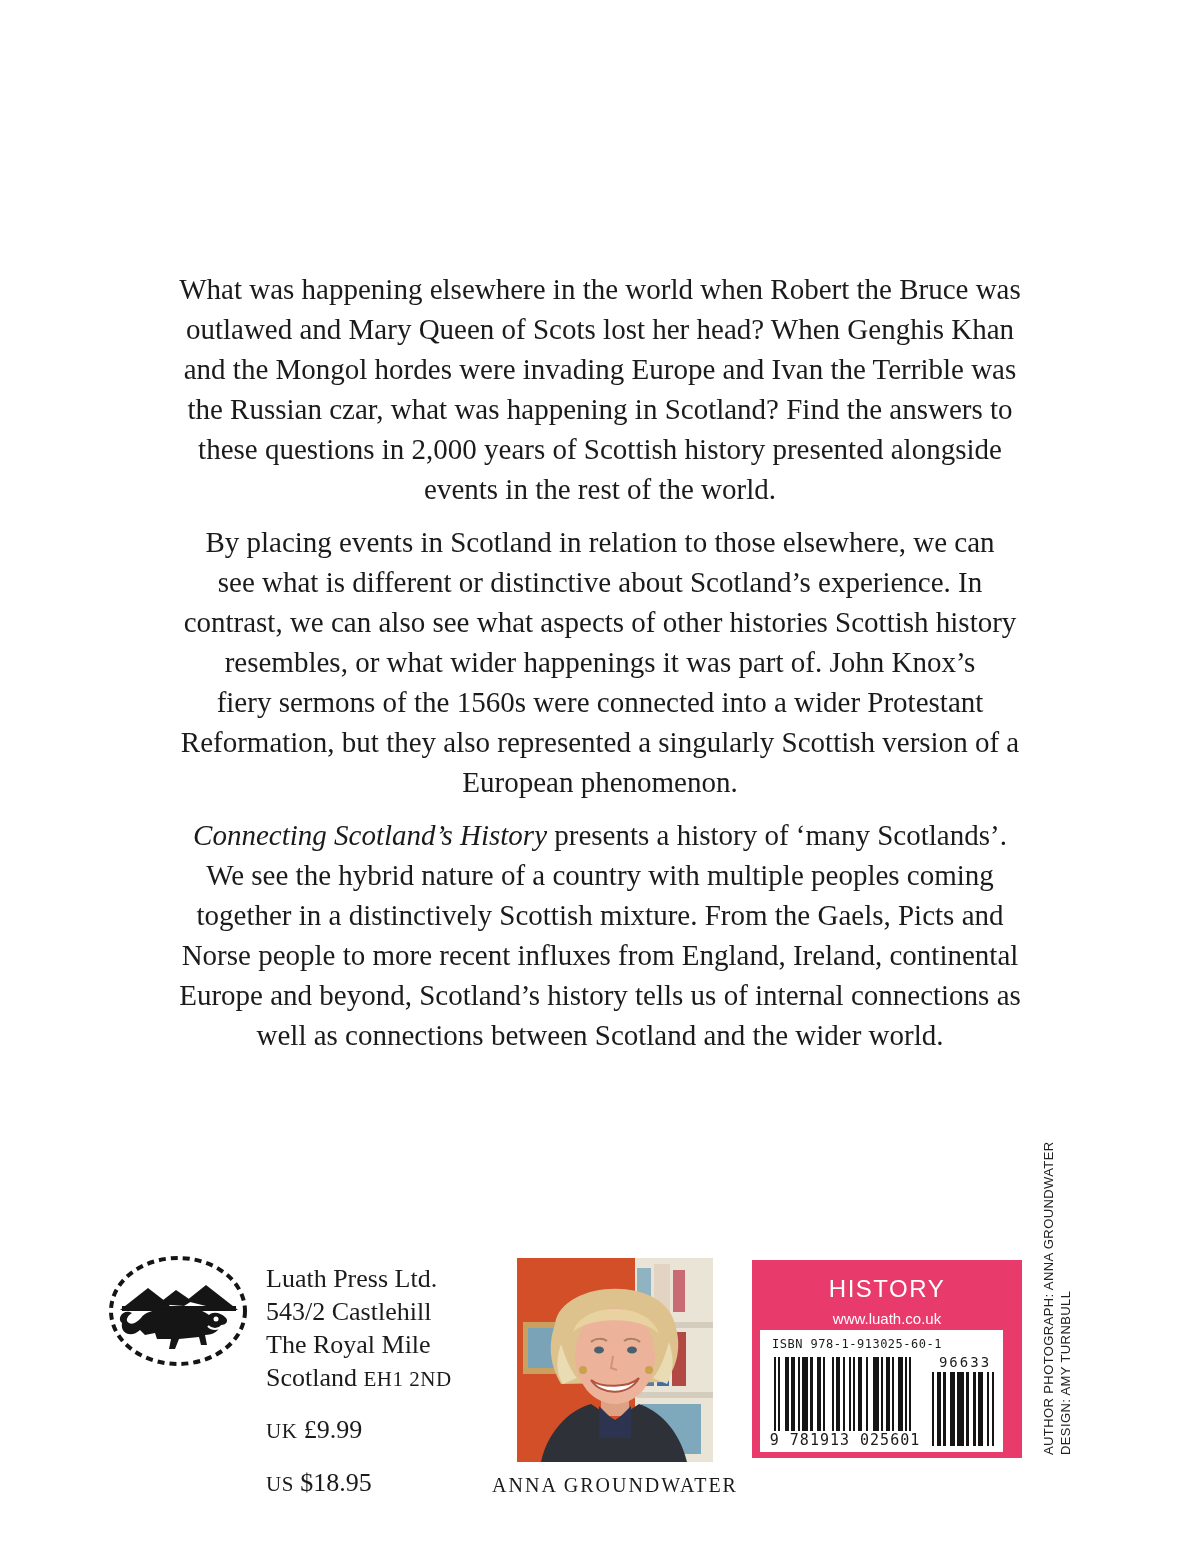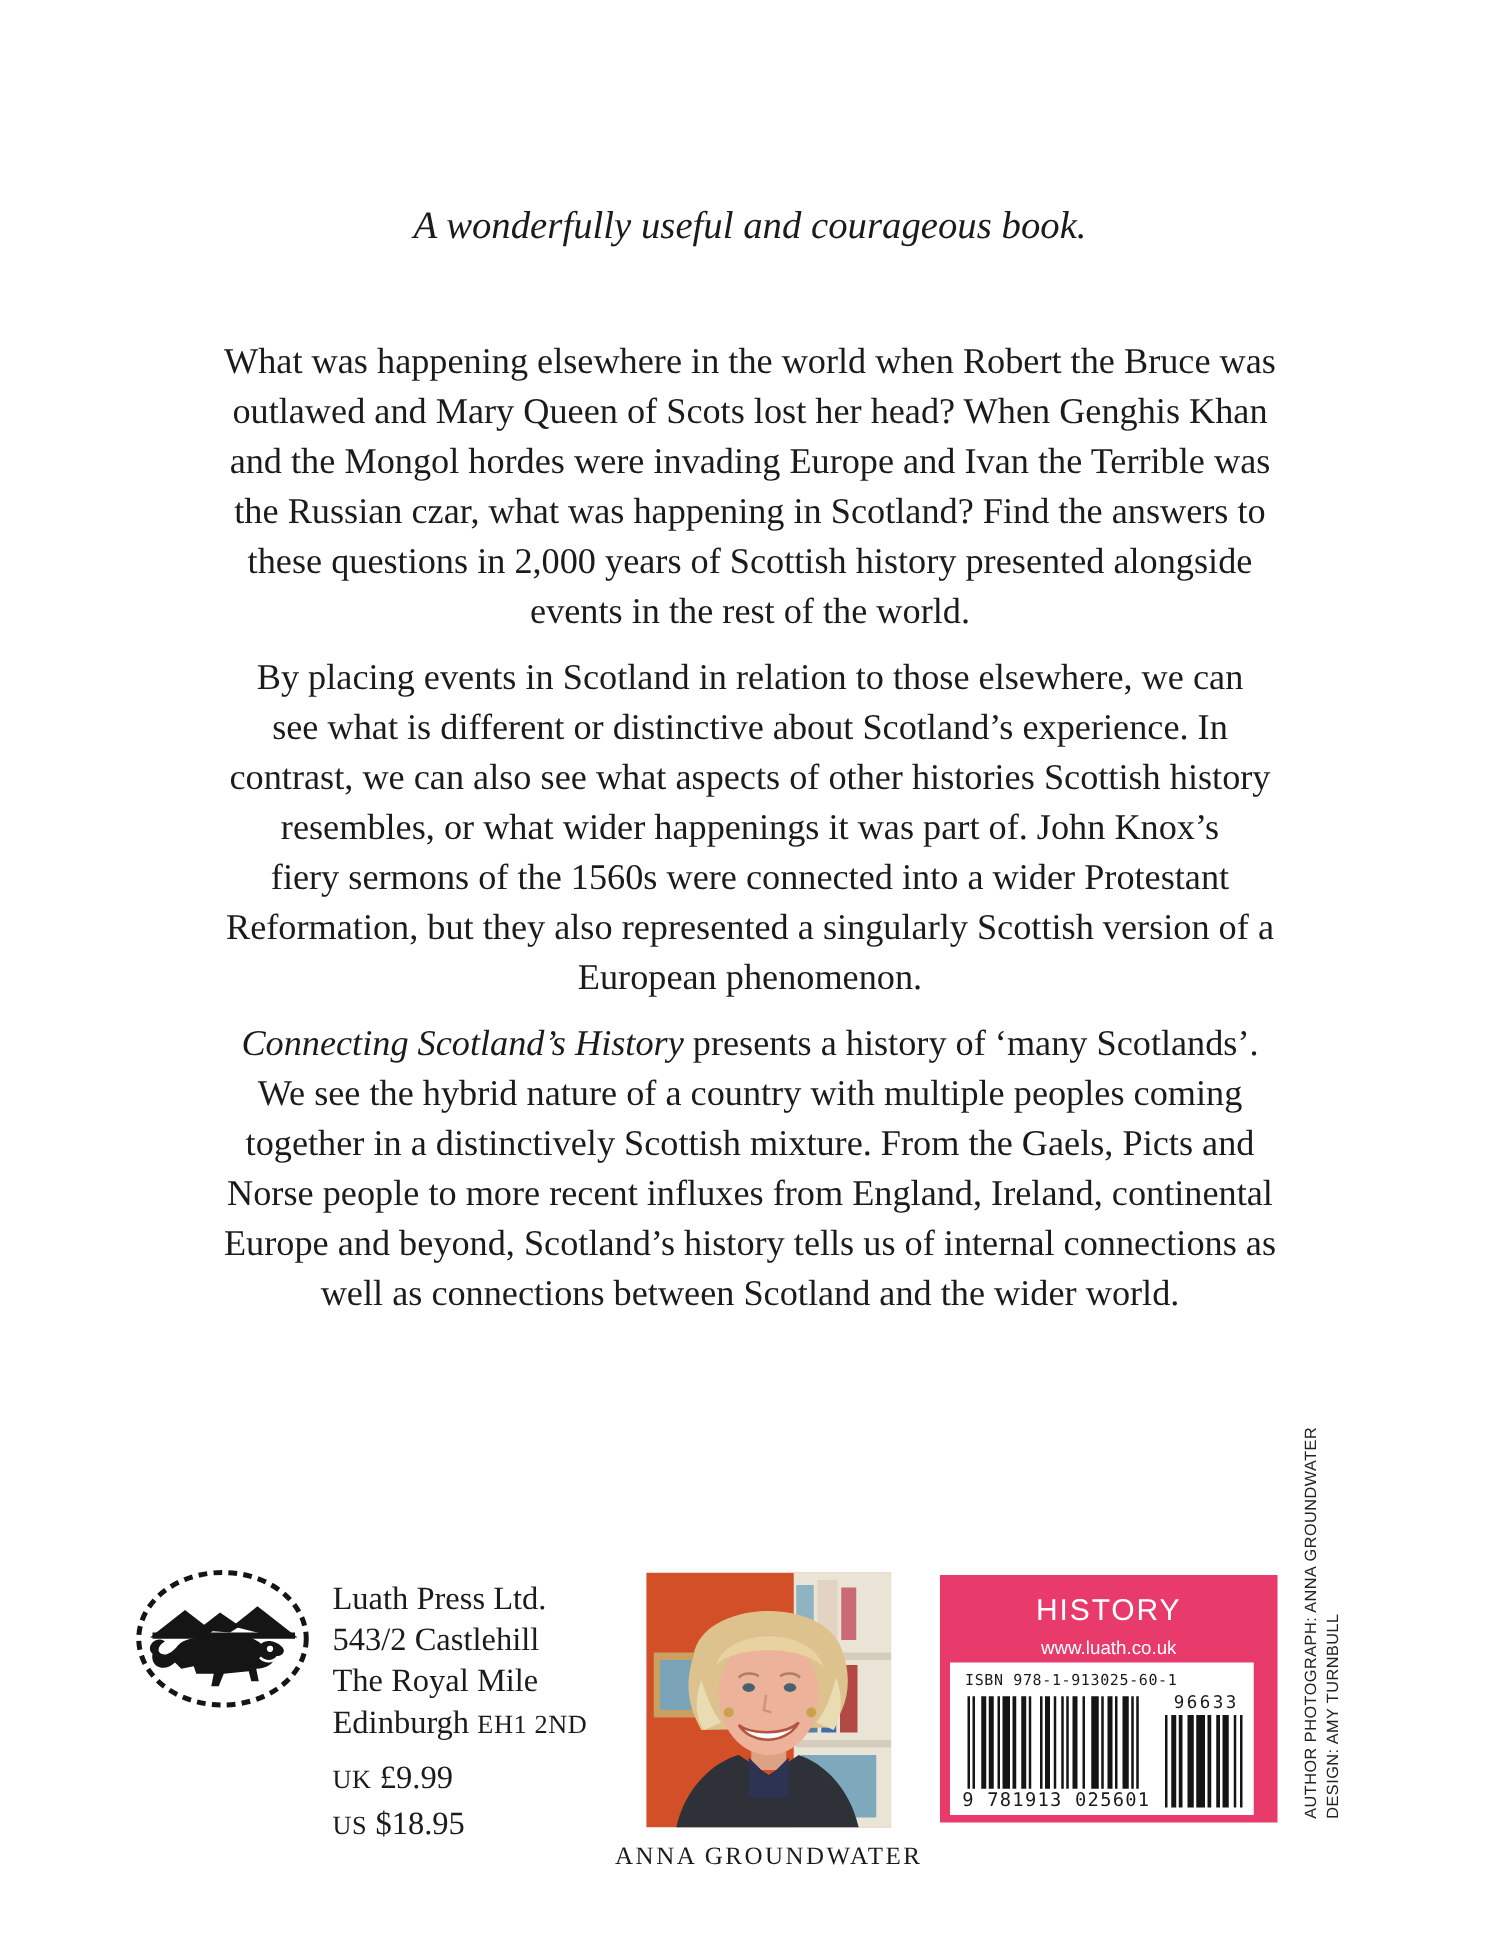--- a/index.html
+++ b/index.html
@@ -20,21 +20,21 @@
   
   .synopsis { position:absolute; top:269px; left:88px; width:1024px; text-align:center;
               font-size:29px; line-height:40px; }
   .synopsis p { margin:0 0 13px 0; white-space:pre-line; }
   .italic { font-style:italic; }
 
   
   .publisher-logo { position:absolute; left:104px; top:1252px; width:148px; height:118px; }
 
   .publisher-info { position:absolute; left:266px; top:1262px; font-size:26px; line-height:33px; }
-  .prices { position:absolute; left:266px; top:1404px; font-size:26px; line-height:35px; }
+  .prices { position:absolute; left:266px; top:1404px; font-size:26px; line-height:51px; }
   .sc { font-size:21px; letter-spacing:0.5px; }
 
   .author-photo { position:absolute; left:517px; top:1258px; width:196px; height:204px; }
   .author-caption { position:absolute; left:465px; top:1474px; width:300px; text-align:center;
                     font-size:20px; letter-spacing:2px; }
 
   .barcode-box { position:absolute; left:752px; top:1260px; width:270px; height:198px; }
   .barcode-head { text-align:center; color:#ffffff; font-family:"Liberation Sans", sans-serif; }
   .category { margin-top:15px; font-size:24px; letter-spacing:1.5px; }
   .website  { margin-top:7px; font-size:15px; }
@@ -56,21 +56,20 @@
   
   .credits { position:absolute; left:1040px; top:1455px; width:330px;
              transform:rotate(-90deg); transform-origin:0 0;
              font-family:"Liberation Sans", sans-serif; font-size:13px; line-height:17px;
              letter-spacing:0.4px; color:#222; white-space:nowrap; }
 </style>
 </head>
 <body>
 
 <div class="quote-section">
-  <div class="quote-text">A wonderfully useful and courageous book.</div>
 </div>
 
 <div class="synopsis">
   <p>What was happening elsewhere in the world when Robert the Bruce was
 outlawed and Mary Queen of Scots lost her head? When Genghis Khan
 and the Mongol hordes were invading Europe and Ivan the Terrible was
 the Russian czar, what was happening in Scotland? Find the answers to
 these questions in 2,000 years of Scottish history presented alongside
 events in the rest of the world.</p>
   <p>By placing events in Scotland in relation to those elsewhere, we can
@@ -96,21 +95,21 @@
   <rect x="18" y="54" width="114" height="5" fill="#151515"></rect>
   <path d="M36,78 C28,86 16,82 18,71 C12,66 20,56 28,61 C23,64 21,69 25,71 C29,73 33,70 37,66 C41,60 51,57 63,58 C77,53 95,55 105,63 C109,59 117,61 121,65 C125,68 123,73 117,73 C115,79 109,83 101,83 L103,93 97,93 95,85 75,87 71,97 65,97 67,87 53,87 51,81 41,83 Z" fill="#151515"></path>
   <circle cx="112" cy="67" r="2.5" fill="#ffffff"></circle>
   <path d="M104,74 C108,78 114,78 118,74" stroke="#ffffff" stroke-width="2" fill="none"></path>
 </svg>
 
 <div class="publisher-info">
   <div>Luath Press Ltd.</div>
   <div>543/2 Castlehill</div>
   <div>The Royal Mile</div>
-  <div><span>Edinburgh</span> <span class="sc">EH1 2ND</span></div>
+  <div><span>Scotland</span> <span class="sc">EH1 2ND</span></div>
 </div>
 
 <div class="prices">
   <div><span class="sc">UK</span> <span>£9.99</span></div>
   <div><span class="sc">US</span> <span>$18.95</span></div>
 </div>
 
 <svg class="author-photo" viewBox="0 0 196 204">
   <rect width="196" height="204" fill="#d24f28"></rect>
   <rect x="118" y="0" width="78" height="204" fill="#eae4d7"></rect>

